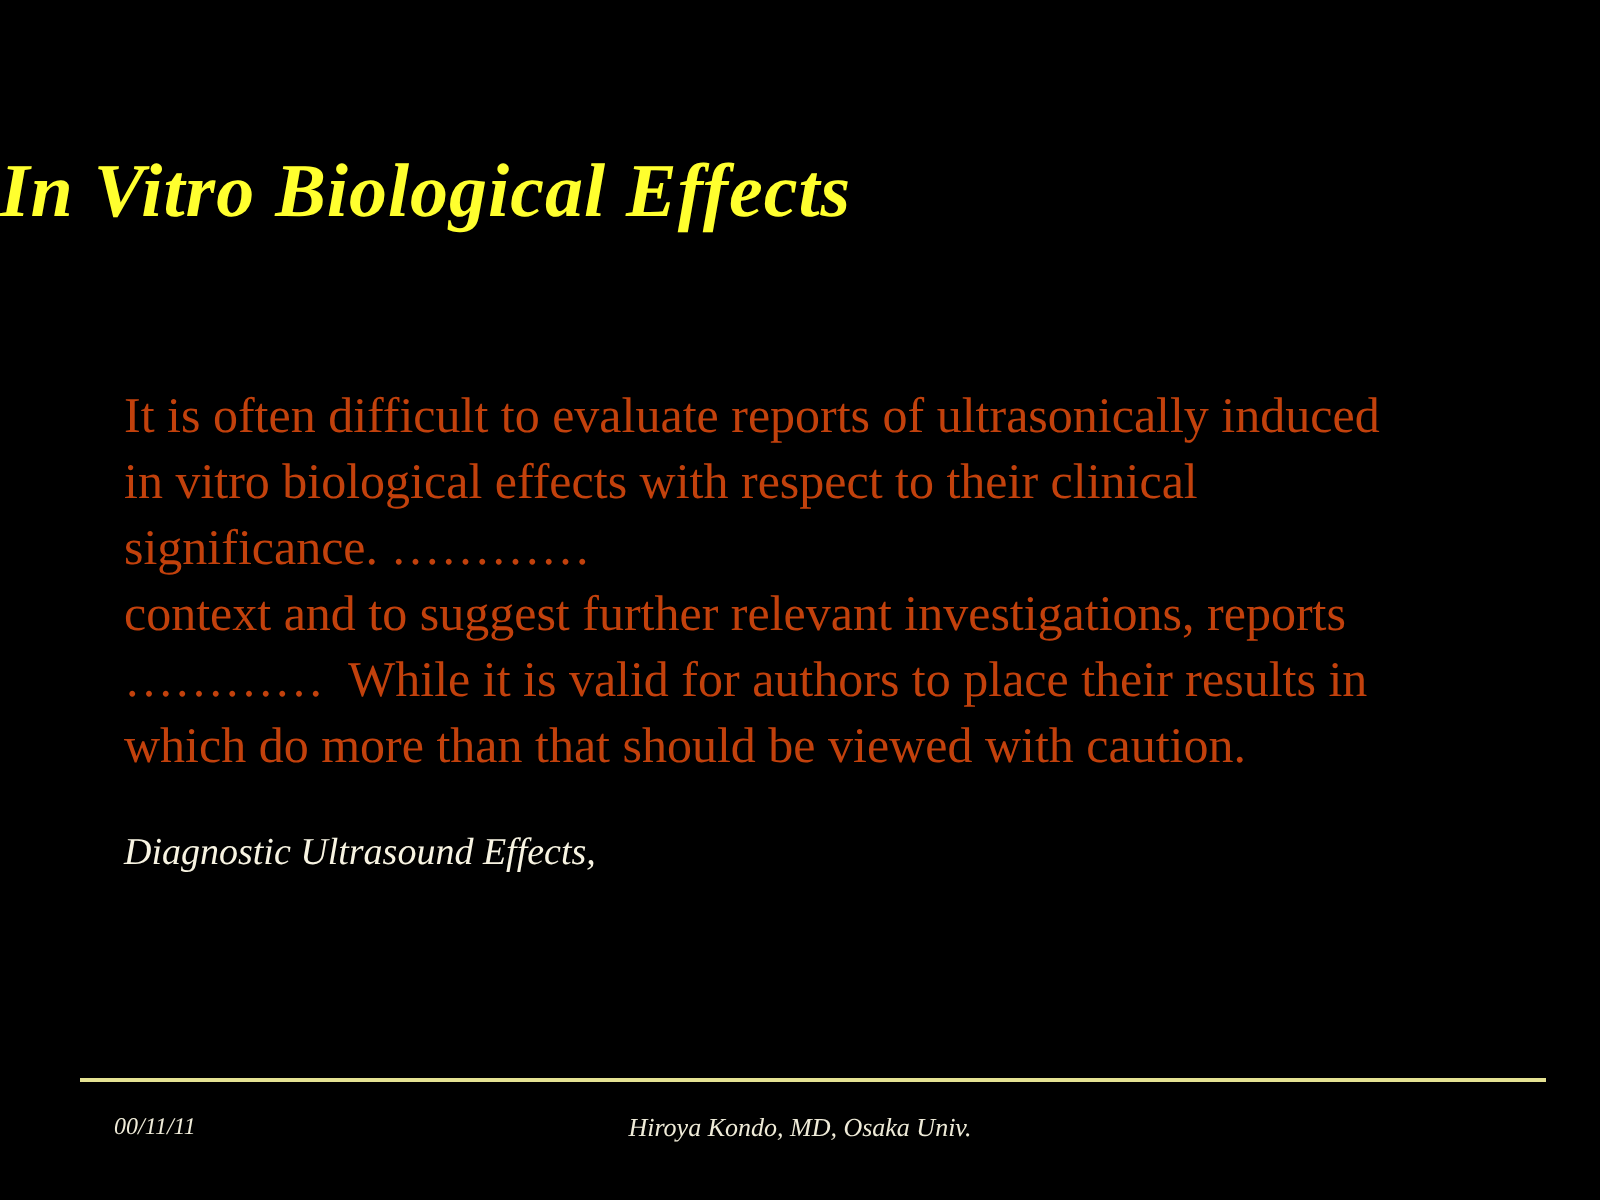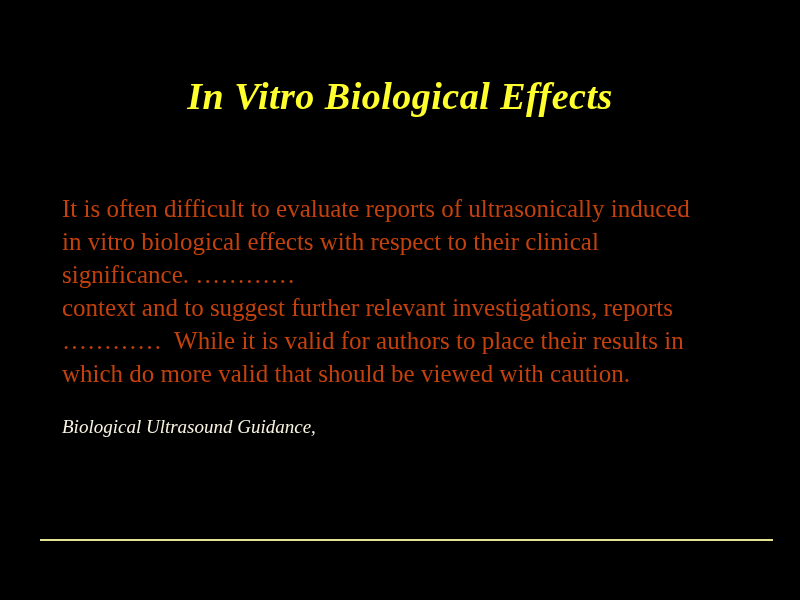--- a/index.html
+++ b/index.html
@@ -13,21 +13,21 @@
     height: 600px;
     background: #000000;
     overflow: hidden;
     font-family: "Liberation Serif", serif;
   }
   .slide-title {
     position: absolute;
     top: 74px;
     left: 0;
     width: 100%;
-    text-align: center;
+    text-align: left;
     font-family: "Liberation Serif", serif;
     font-style: italic;
     font-weight: bold;
     font-size: 38px;
     line-height: 44px;
     color: #ffff2e;
     letter-spacing: 0.5px;
   }
   .body-block {
     position: absolute;
@@ -98,23 +98,27 @@
 <div class="slide">
 
   <div class="slide-title">In Vitro Biological Effects</div>
 
   <div class="body-block">
     <div class="body-line">It is often difficult to evaluate reports of ultrasonically induced</div>
     <div class="body-line">in vitro biological effects with respect to their clinical</div>
     <div class="body-line">significance. …………</div>
     <div class="body-line">context and to suggest further relevant investigations, reports</div>
     <div class="body-line">…………  While it is valid for authors to place their results in</div>
-    <div class="body-line">which do more valid that should be viewed with caution.</div>
+    <div class="body-line">which do more than that should be viewed with caution.</div>
   </div>
 
   <div class="citation-block">
-    <div class="citation-line">Biological Ultrasound Guidance,</div>
+    <div class="citation-line">Diagnostic Ultrasound Effects,</div>
   </div>
 
   <div class="footer-divider"></div>
 
+  <div class="footer">
+    <span class="footer-date">00/11/11</span>
+    <span class="footer-credit">Hiroya Kondo, MD, Osaka Univ.</span>
+  </div>
 
 </div>
 
 </body></html>

